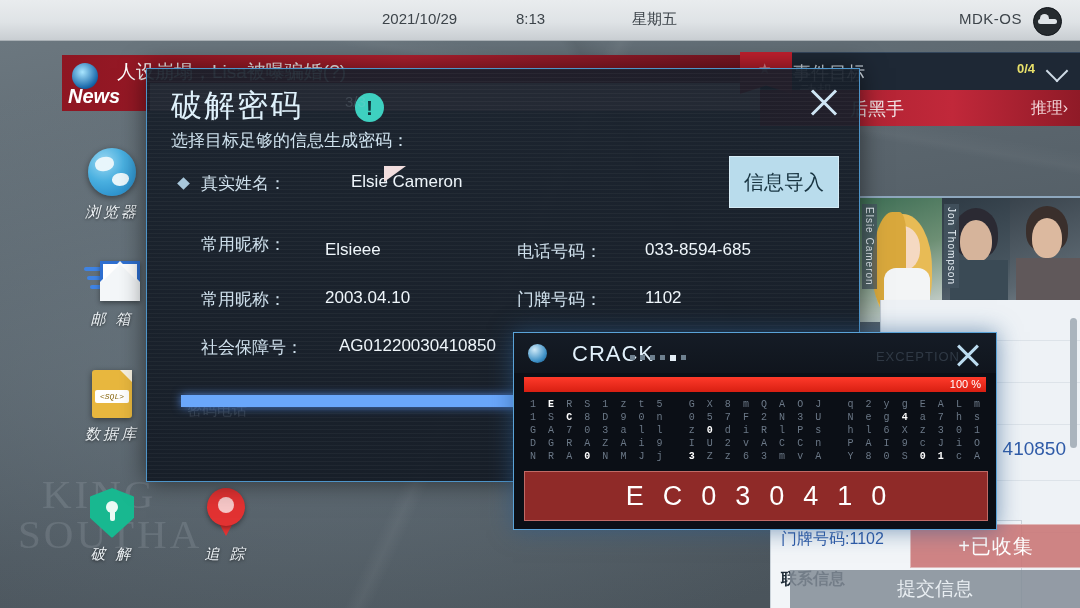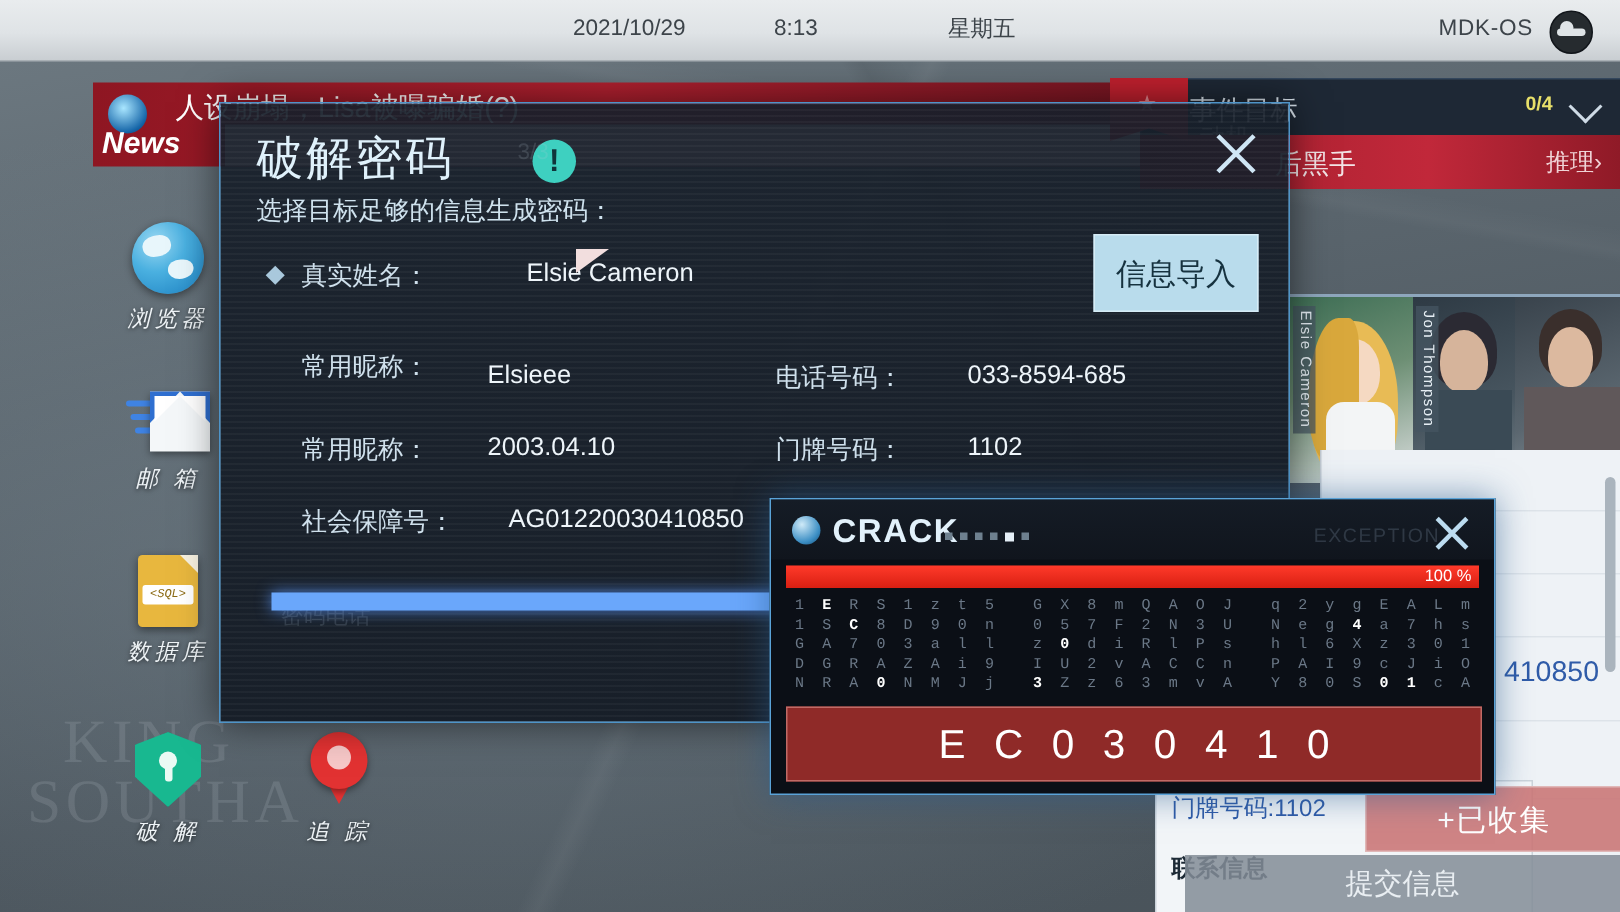--- a/index.html
+++ b/index.html
@@ -146,21 +146,21 @@
   #blue-bar{position:absolute;left:34px;top:326px;width:660px;height:12px;background:#6aa7fb;
      box-shadow:0 0 10px rgba(90,150,250,.8);}
   .ghost{position:absolute;color:rgba(185,205,220,.16);font-size:15px;}
   
   #crack{position:absolute;left:513px;top:332px;width:482px;height:196px;z-index:30;
      background:#0b0f16;border:1px solid #5aa3d8;box-shadow:0 0 22px rgba(40,90,140,.6);overflow:hidden;}
   #crack-hd{position:absolute;left:0;top:0;width:482px;height:40px;
      background:linear-gradient(180deg,#151c26,#10151d);}
   #crack-globe{position:absolute;left:14px;top:11px;width:19px;height:19px;border-radius:50%;
      background:radial-gradient(circle at 35% 30%,#cfeaf8,#3b8ec4 65%,#16486f);}
-  #crack-title{position:absolute;left:41px;top:8px;color:#e2f1fb;font-size:22px;letter-spacing:1px;font-weight:bold;}
+  #crack-title{position:absolute;left:58px;top:8px;color:#e2f1fb;font-size:22px;letter-spacing:1px;}
   #crack-dots{position:absolute;left:116px;top:22px;display:flex;gap:5px;}
   #crack-dots i{width:5px;height:5px;background:#6e808f;display:block;}
   #crack-dots i.on{background:#e4eef6;width:6px;height:6px;}
   #crack-close{position:absolute;right:14px;top:8px;width:28px;height:28px;cursor:pointer;}
   #crack-close:before,#crack-close:after{content:"";position:absolute;left:0;top:13px;width:28px;height:3px;background:#bcdcf0;}
   #crack-close:before{transform:rotate(45deg);} #crack-close:after{transform:rotate(-45deg);}
   #crack-ghost{position:absolute;right:36px;top:16px;color:rgba(150,175,195,.22);font-size:13px;letter-spacing:1px;}
   #pbar{position:absolute;left:10px;top:44px;width:462px;height:15px;background:#2a0d0d;}
   #pbar .fill{position:absolute;left:0;top:0;height:15px;background:linear-gradient(180deg,#ff3a2a,#d81f12);}
   #pbar .pct{position:absolute;right:5px;top:1px;color:#fff;font-size:11px;font-weight:normal;}

